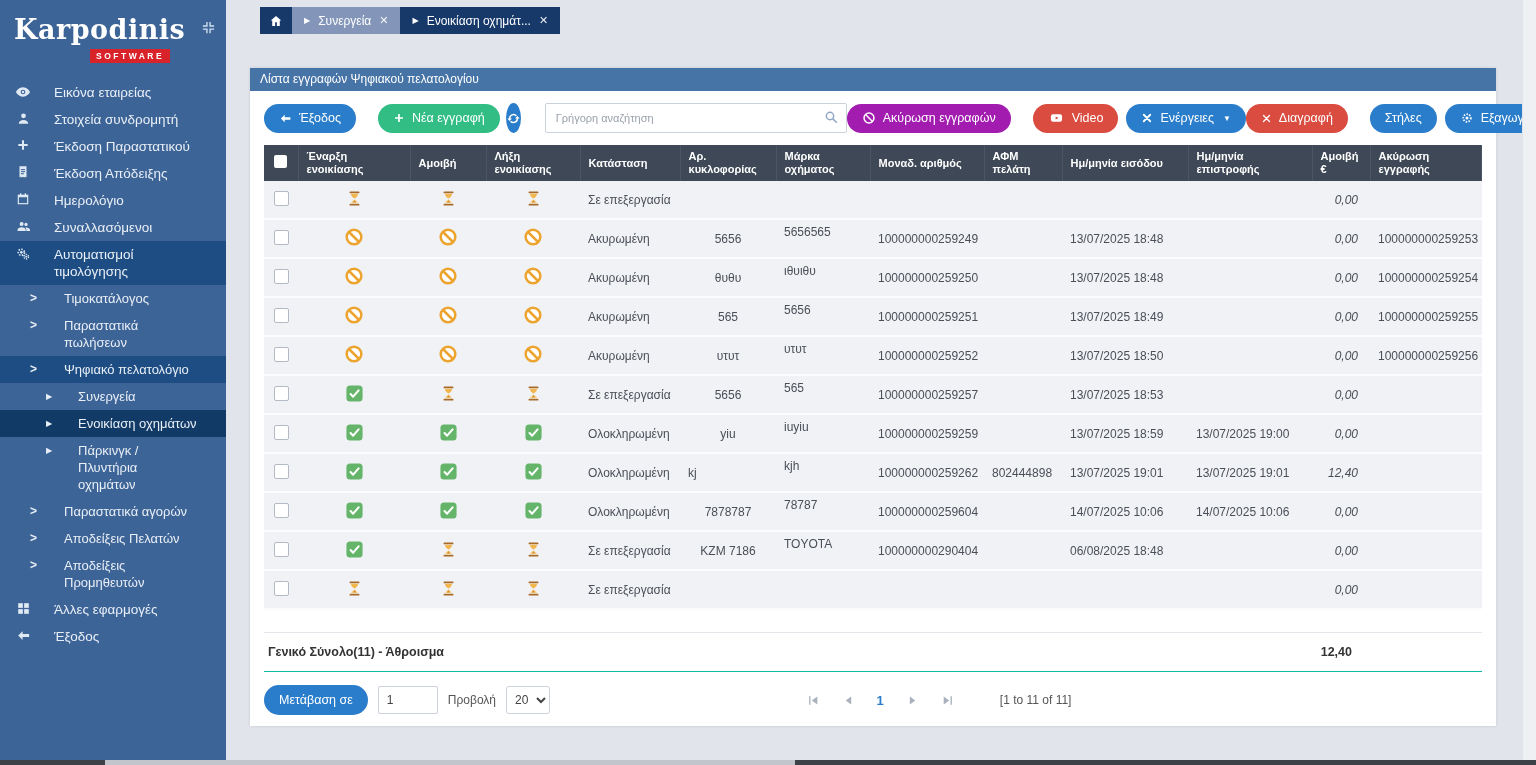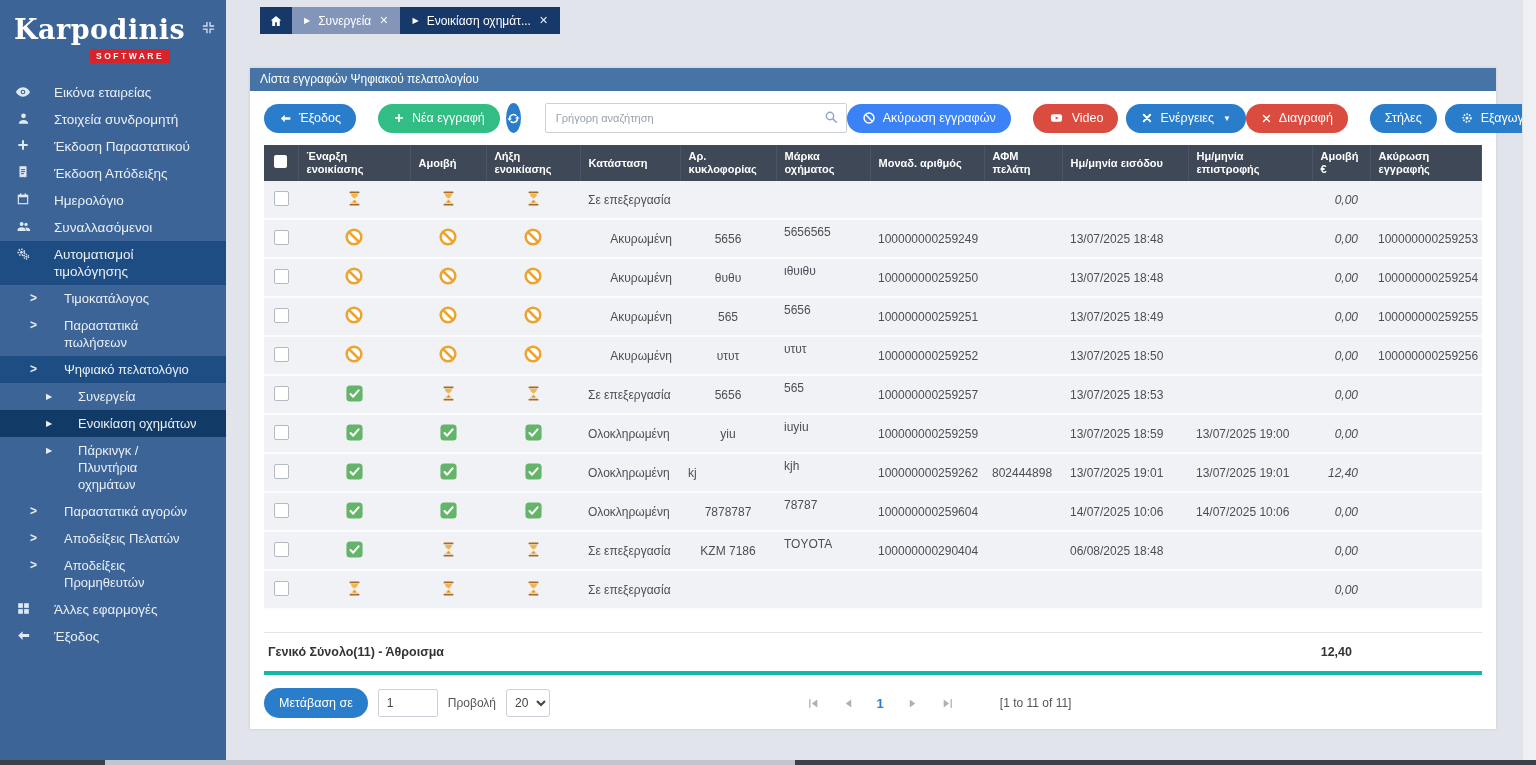--- a/index.html
+++ b/index.html
@@ -40,21 +40,21 @@
   .panel{position:absolute;left:250px;top:68px;width:1246px;background:#fff;box-shadow:0 0 3px rgba(0,0,0,.12);}
   .panel-header{background:#4674a6;color:#fff;font-size:12px;padding:4px 10px;height:15px;line-height:15px;}
   .panel-body{padding:8px 14px 10px 14px;}
 
   
   .toolbar{display:flex;align-items:center;height:34px;margin-top:2px;}
   .btn{display:inline-flex;align-items:center;gap:7px;border-radius:16px;padding:0 15px;height:29px;font-size:12.5px;color:#fff;border:none;cursor:pointer;white-space:nowrap;font-family:inherit;}
   .btn .bicon{line-height:0;}
   .btn-blue{background:#2a7dca;}
   .btn-green{background:#31bd84;}
-  .btn-orange{background:#3b82f6;}
+  .btn-orange{background:#a21caf;}
   .btn-red{background:#da4b40;}
   .btn-round{width:30px;height:30px;border-radius:50%;padding:0;justify-content:center;margin-left:6px;}
   .tdivider{width:1px;height:24px;background:#d7dae0;margin:0 11px;}
   .searchbox{position:relative;margin-left:2px;}
   .searchbox input{width:258px;height:28px;border:1px solid #ccd2da;border-radius:2px;padding:0 32px 0 10px;font-size:11px;color:#444;font-family:inherit;outline:none;}
   .searchbox input::placeholder{color:#9aa1ab;}
   .searchbox .mag{position:absolute;right:8px;top:6px;color:#8fa6c8;}
   .caret{font-size:8px;margin-left:2px;}
   .spacer{flex:1;}
 
@@ -62,25 +62,25 @@
   table.grid{border-collapse:collapse;width:100%;margin-top:10px;table-layout:fixed;}
   table.grid th{background:#3e4856;color:#fff;font-size:11px;font-weight:bold;text-align:left;padding:5px 8px;border-right:1px solid #4b5564;vertical-align:middle;height:26px;line-height:13px;}
   table.grid th.cbcol{text-align:center;}
   table.grid td{background:#f1f2f6;border-bottom:2px solid #fbfcfd;font-size:12px;color:#4a4f57;padding:0 8px;height:32px;vertical-align:middle;}
   table.grid td.cb, table.grid td.ic{text-align:center;}
   table.grid td.brand{vertical-align:top;padding-top:5px;}
   table.grid td.fee{text-align:right;padding-right:12px;font-style:italic;}
   .cbx{display:inline-block;width:13px;height:13px;background:#fff;border:1px solid #b4bac4;border-radius:2px;}
   .cbx-head{display:inline-block;width:13px;height:13px;background:#fff;border-radius:2px;}
   .st-processing{color:#1565c8;margin-left:21px;}
-  .st-cancelled{color:#e05a2b;text-align:right;}
+  .st-cancelled{color:#e05a2b;}
   .st-completed{color:#2f9144;}
 
   .table-gap{height:22px;border-bottom:1px solid #e3e5ea;}
-  .total-row{display:flex;align-items:center;height:38px;border-bottom:4px solid #14b8a6;font-size:12.5px;font-weight:bold;color:#333;padding-left:4px;}
+  .total-row{display:flex;align-items:center;height:38px;border-bottom:1px solid #14b8a6;font-size:12.5px;font-weight:bold;color:#333;padding-left:4px;}
   .total-row .tval{margin-left:auto;margin-right:130px;}
 
   
   .pagination{display:flex;align-items:center;margin-top:12px;height:32px;font-size:12px;color:#555;}
   .goto-input{width:42px;height:26px;border:1px solid #ccd2da;border-radius:2px;text-align:left;padding:0 8px;font-size:12px;color:#444;margin:0 10px;font-family:inherit;}
   .view-select{height:28px;border:1px solid #ccd2da;border-radius:3px;font-size:12px;color:#444;margin-left:10px;padding:0 4px;font-family:inherit;background:#fff;}
   .pager{display:flex;align-items:center;gap:22px;color:#a9b1bc;}
   .pager .pg-cur{color:#2a7dca;font-weight:bold;font-size:13px;}
   .pg-btn{cursor:pointer;line-height:0;}
   .pg-info{margin-left:46px;color:#555;}

